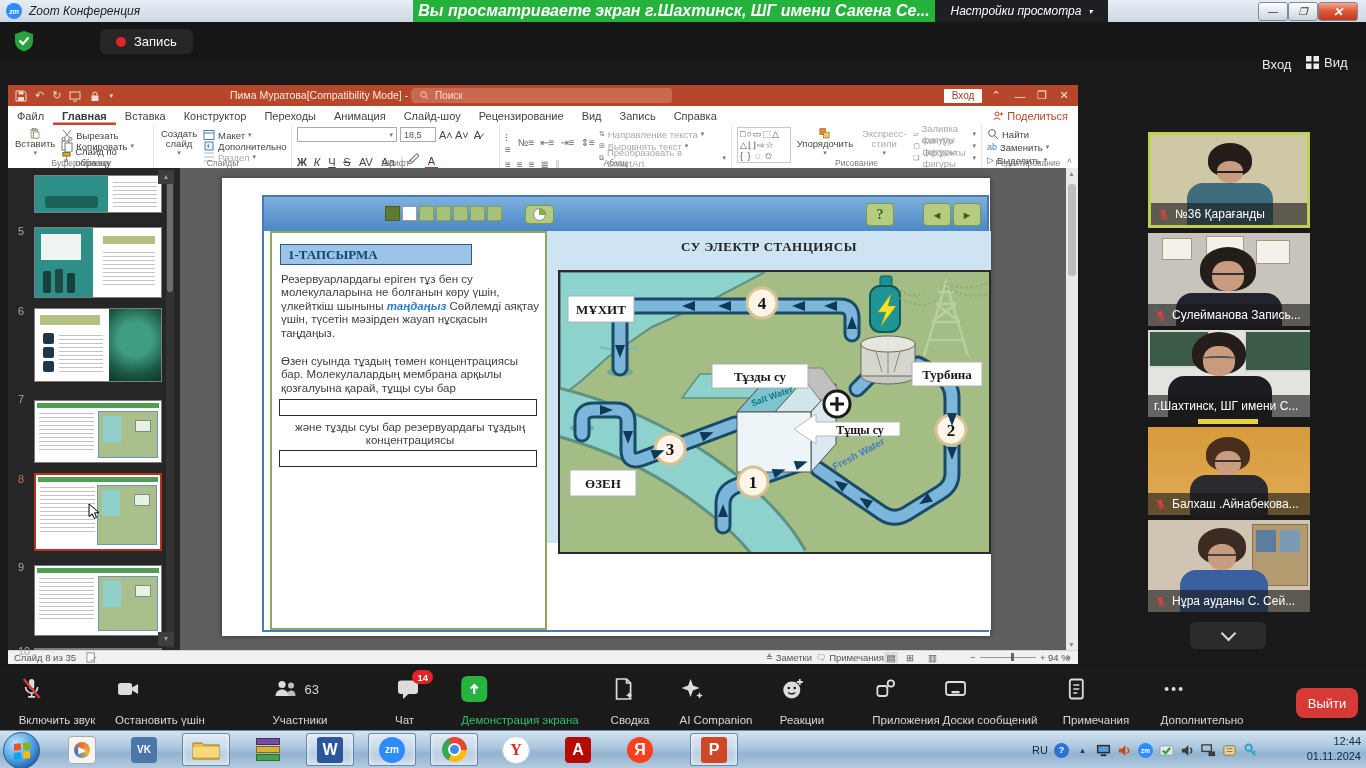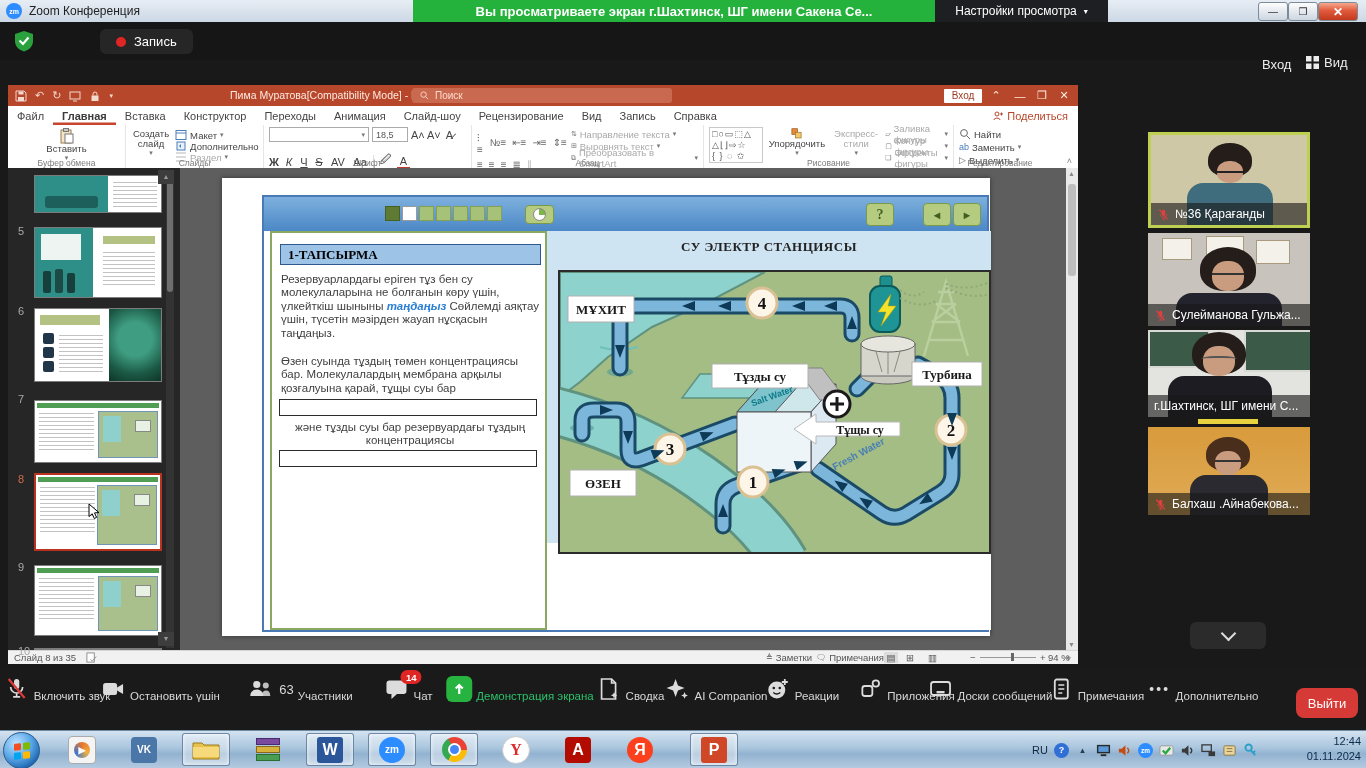--- a/index.html
+++ b/index.html
@@ -3,23 +3,23 @@
 <meta charset="utf-8">
 <style>
   html,body{margin:0;padding:0;background:#111;}
   #screen{position:relative;width:1366px;height:768px;background:#191919;overflow:hidden;
           font-family:"Liberation Sans",sans-serif;-webkit-font-smoothing:antialiased;}
   .abs{position:absolute;}
   .flex{display:flex;align-items:center;}
   svg{display:block;}
 
   
-  #titlebar{left:0;top:0;width:1366px;height:22px;background:linear-gradient(#e7edf4,#ccd8e5);border-bottom:1px solid #9fb0c2;}
+  #titlebar{left:0;top:0;width:1366px;height:22px;background:linear-gradient(#e7edf4,#ccd8e5);border-bottom:1px solid #9fb0c2;font-style:italic;}
   .zm-logo{width:16px;height:16px;border-radius:50%;background:#2d8cff;color:#fff;font-size:7px;font-weight:700;display:flex;align-items:center;justify-content:center;}
-  #share-banner{left:413px;top:0;width:522px;height:22px;background:#25b23c;color:#fff;font-size:13px;font-weight:600;display:flex;align-items:center;justify-content:center;}
+  #share-banner{left:413px;top:0;width:522px;height:22px;background:#25b23c;color:#fff;font-size:16px;font-weight:600;display:flex;align-items:center;justify-content:center;}
   #view-settings{left:935px;top:0;width:173px;height:22px;background:#1e1f23;color:#fff;font-size:12px;display:flex;align-items:center;justify-content:center;gap:7px;}
   .winbtn{top:2px;height:17px;border:1px solid #7d8b99;border-radius:3px;background:linear-gradient(#fdfdfd,#ccd6e1);display:flex;align-items:center;justify-content:center;font-size:10px;color:#333;}
   .winbtn.close{background:linear-gradient(#f6a78f,#e05a3c 45%,#c23a1e);color:#fff;font-weight:700;font-size:12px;}
 
   
   #meetingbar{left:0;top:22px;width:1366px;height:38px;background:#161616;}
   #rec-pill{left:100px;top:7px;height:25px;padding:0 16px;background:#262626;border-radius:6px;color:#fff;font-size:13px;display:flex;align-items:center;gap:8px;}
   .rec-dot{width:10px;height:10px;border-radius:50%;background:#e02525;}
   .mb-right{color:#ececec;font-size:13px;}
 
@@ -66,39 +66,39 @@
   #vscroll{left:1066px;top:168px;width:12px;height:482px;background:#e9e9e9;}
   #slide{left:222px;top:178px;width:768px;height:458px;background:#fff;box-shadow:0 0 5px rgba(0,0,0,.45);}
   #taskui{left:40px;top:17px;width:727px;height:437px;border:2px solid #4a7ab5;box-sizing:border-box;background:#fff;}
   #task-topbar{left:0;top:0;width:723px;height:34px;background:linear-gradient(#7db0dd,#4c88c6);}
   .sq{position:absolute;top:9px;width:15px;height:15px;border:1px solid #84a050;box-sizing:border-box;}
   .s-done{background:#5f7a33;border-color:#46611f;}
   .s-cur{background:#fff;border-color:#9a9a9a;}
   .s-todo{background:#a6c178;}
   .greenbtn{position:absolute;background:#b5cc80;border:1px solid #7a9a4a;border-radius:4px;display:flex;align-items:center;justify-content:center;color:#3f6020;font-weight:700;}
   #left-panel{left:6px;top:34px;width:277px;height:399px;background:#fff;border:2px solid #8aa85f;box-sizing:border-box;}
-  #task-header{left:8px;top:11px;width:261px;height:21px;background:#9dc3e6;border:1px solid #2e5a8f;color:#000000;font-weight:700;font-size:13px;display:flex;align-items:center;padding-left:7px;box-sizing:border-box;font-family:"Liberation Serif",serif;}
+  #task-header{left:8px;top:11px;width:192px;height:21px;background:#9dc3e6;border:1px solid #2e5a8f;color:#0c4a6e;font-weight:700;font-size:13px;display:flex;align-items:center;padding-left:7px;box-sizing:border-box;font-family:"Liberation Serif",serif;}
   .ptext{position:absolute;left:9px;width:258px;font-size:11.5px;line-height:13.4px;color:#3f3f3f;}
   .plink{color:#2a7fd4;font-style:italic;font-weight:700;}
   .inputbox{position:absolute;left:7px;width:256px;height:15px;border:1.5px solid #2b2b2b;background:#fff;}
   #right-panel{left:283px;top:34px;width:444px;height:399px;background:#fff;}
   #rp-blue{left:0;top:0;width:444px;height:312px;background:#cfe4f2;}
   #diagram-title{left:0;top:8px;width:444px;text-align:center;font-family:"Liberation Serif",serif;font-weight:700;font-size:13px;color:#222;letter-spacing:.5px;}
 
   
   .tile{position:absolute;left:1148px;width:162px;overflow:hidden;background:#888;}
   .tname{position:absolute;left:0;right:0;bottom:0;height:22px;background:rgba(25,25,25,.62);color:#fff;font-size:12px;display:flex;align-items:center;gap:5px;padding:0 6px;}
   .pv{position:absolute;left:0;top:0;right:0;bottom:0;}
   .hair{position:absolute;border-radius:50% 50% 42% 42%;background:#241d1a;}
   .face{position:absolute;border-radius:46%;background:#c99c80;}
   .torso{position:absolute;border-radius:16px 16px 0 0;}
 
   
   #ztoolbar{left:0;top:668px;width:1366px;height:62px;background:#1a1a1a;}
-  .titem{position:absolute;top:8px;transform:translateX(-50%);display:flex;flex-direction:row;align-items:flex-end;gap:4px;color:#d8d8d8;font-size:11.5px;white-space:nowrap;}
+  .titem{position:absolute;top:8px;transform:translateX(-50%);display:flex;flex-direction:column;align-items:flex-start;gap:12px;color:#d8d8d8;font-size:11.5px;white-space:nowrap;}
   .badge{position:absolute;top:-6px;right:-12px;background:#e02525;color:#fff;border-radius:9px;font-size:9.5px;font-weight:700;padding:1.5px 5px;}
   #leave-btn{position:absolute;left:1296px;top:20px;width:62px;height:30px;background:#d63a36;color:#fff;font-size:13px;border-radius:8px;display:flex;align-items:center;justify-content:center;}
 
   
   #taskbar{left:0;top:730px;width:1366px;height:38px;background:linear-gradient(#d3e2f0,#a9c5dd 45%,#92b2d0 60%,#b6cce1);border-top:1px solid #6d8aa5;}
   .tb{position:absolute;top:2px;width:48px;height:33px;border-radius:3px;display:flex;align-items:center;justify-content:center;}
   .tb.open{background:rgba(255,255,255,.38);border:1px solid rgba(90,120,150,.85);box-sizing:border-box;box-shadow:inset 0 0 4px rgba(255,255,255,.8);}
   .appic{width:26px;height:26px;border-radius:4px;display:flex;align-items:center;justify-content:center;font-weight:700;color:#fff;}
   #tray{position:absolute;left:1032px;top:0;height:38px;display:flex;align-items:center;gap:6px;}
   .trayic{width:15px;height:15px;display:flex;align-items:center;justify-content:center;font-size:9px;}
@@ -196,21 +196,21 @@
       <div id="ppt-share">
         <svg width="10" height="10" viewBox="0 0 10 10">
             <circle cx="4" cy="3" r="2" fill="none" stroke="#b7472a"></circle>
             <path d="M1 9 c0-2.5 6-2.5 6 0 M7 3 h3 M8.5 1.5 v3" stroke="#b7472a" fill="none"></path>
           </svg>
         <span>Поделиться</span>
       </div>
     </div>
 
     <div class="abs" id="ribbon">
-      <div class="rgroup" style="width:118px;flex-direction:column;">
+      <div class="rgroup" style="width:146px;">
         <div class="bigbtn">
           <svg width="16" height="16" viewBox="0 0 16 16">
               <rect x="2" y="2" width="10" height="13" fill="#f3e3c8" stroke="#9a7c4f"></rect>
               <rect x="4.5" y="0.5" width="5" height="3" fill="#c9c9c9" stroke="#777"></rect>
               <rect x="6" y="6" width="8" height="9" fill="#fff" stroke="#777"></rect>
             </svg>
           <span>Вставить</span>
             <span class="dd">▾</span>
         </div>
         <div class="smallcol" style="padding-top:3px;">
@@ -666,21 +666,21 @@
       <div class="face" style="left:64px;top:28px;width:32px;height:30px;"></div>
       <div class="abs" style="left:64px;top:40px;width:32px;height:4px;border-top:2px solid #333;"></div>
       <div class="torso" style="left:28px;top:60px;width:106px;height:34px;background:#23232d;"></div>
       </div>
     <div class="tname">
       <svg width="13" height="13" viewBox="0 0 16 16">
           <rect x="5.9" y="2.2" width="4.2" height="7.6" rx="2.1" fill="#e04040"></rect>
           <path d="M4 7.5c0 2.2 1.8 4 4 4s4-1.8 4-4 M8 11.5v2.3 M6 13.8h4" stroke="#e04040" fill="none"></path>
           <path d="M3 2l10 12" stroke="#e04040" stroke-width="1.6"></path>
         </svg>
-      <span>Сулейманова Гульжа...</span>
+      <span>Сулейманова Запись...</span>
     </div>
   </div>
 
   <div class="tile" style="top:330px;height:87px;background:#e3e3df;">
     <div class="pv">
       <div class="abs" style="left:0;top:0;width:58px;height:34px;background:#3c5a48;border:2px solid #d8d8d4;"></div>
       <div class="abs" style="left:96px;top:0;width:66px;height:38px;background:#3c5a48;border:2px solid #d8d8d4;"></div>
       <div class="hair" style="left:44px;top:2px;width:54px;height:42px;"></div>
       <div class="face" style="left:55px;top:16px;width:32px;height:30px;"></div>
       <div class="abs" style="left:53px;top:26px;width:36px;height:6px;border-top:2px solid #555;border-radius:40%;"></div>
@@ -702,20 +702,39 @@
     <div class="tname">
       <svg width="13" height="13" viewBox="0 0 16 16">
           <rect x="5.9" y="2.2" width="4.2" height="7.6" rx="2.1" fill="#e04040"></rect>
           <path d="M4 7.5c0 2.2 1.8 4 4 4s4-1.8 4-4 M8 11.5v2.3 M6 13.8h4" stroke="#e04040" fill="none"></path>
           <path d="M3 2l10 12" stroke="#e04040" stroke-width="1.6"></path>
         </svg>
       <span>Балхаш .Айнабекова...</span>
     </div>
   </div>
 
+  <div class="tile" style="top:520px;height:92px;background:#cfc5b2;">
+    <div class="pv">
+      <div class="abs" style="left:104px;top:4px;width:54px;height:60px;background:#b39a6f;border:1px solid #8a7450;"></div>
+      <div class="abs" style="left:108px;top:10px;width:20px;height:22px;background:#5a7da0;"></div>
+      <div class="abs" style="left:132px;top:10px;width:20px;height:22px;background:#7d9ab5;"></div>
+      <div class="hair" style="left:50px;top:8px;width:48px;height:36px;background:#3a2c22;"></div>
+      <div class="face" style="left:60px;top:24px;width:28px;height:26px;"></div>
+      <div class="abs" style="left:60px;top:34px;width:28px;height:4px;border-top:2px solid #444;"></div>
+      <div class="torso" style="left:32px;top:50px;width:88px;height:42px;background:#3a5fa0;"></div>
+      </div>
+    <div class="tname">
+      <svg width="13" height="13" viewBox="0 0 16 16">
+          <rect x="5.9" y="2.2" width="4.2" height="7.6" rx="2.1" fill="#e04040"></rect>
+          <path d="M4 7.5c0 2.2 1.8 4 4 4s4-1.8 4-4 M8 11.5v2.3 M6 13.8h4" stroke="#e04040" fill="none"></path>
+          <path d="M3 2l10 12" stroke="#e04040" stroke-width="1.6"></path>
+        </svg>
+      <span>Нұра ауданы С. Сей...</span>
+    </div>
+  </div>
 
   <div class="abs" style="left:1190px;top:622px;width:76px;height:27px;background:#2b2b2b;border-radius:6px;color:#ddd;display:flex;align-items:center;justify-content:center;">
     <span style="width:9px;height:9px;border-left:2px solid #ddd;border-bottom:2px solid #ddd;transform:rotate(-45deg);margin-top:-4px;"></span>
   </div>
 
   <div class="abs" id="ztoolbar">
     <div class="titem" style="left:57px;">
       <svg width="26" height="26" viewBox="0 0 26 26">
           <rect x="10.4" y="3" width="5.2" height="10" rx="2.6" fill="#dcdcdc"></rect>
           <path d="M7 11 a6 6 0 0 0 12 0 M13 17 v3.4 M9.5 20.8 h7" stroke="#dcdcdc" stroke-width="1.7" fill="none"></path>

